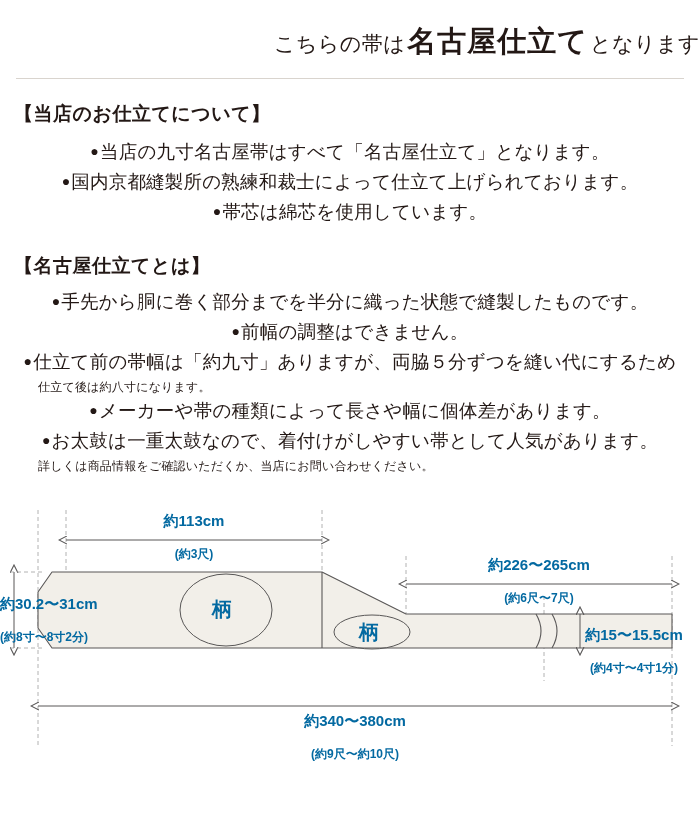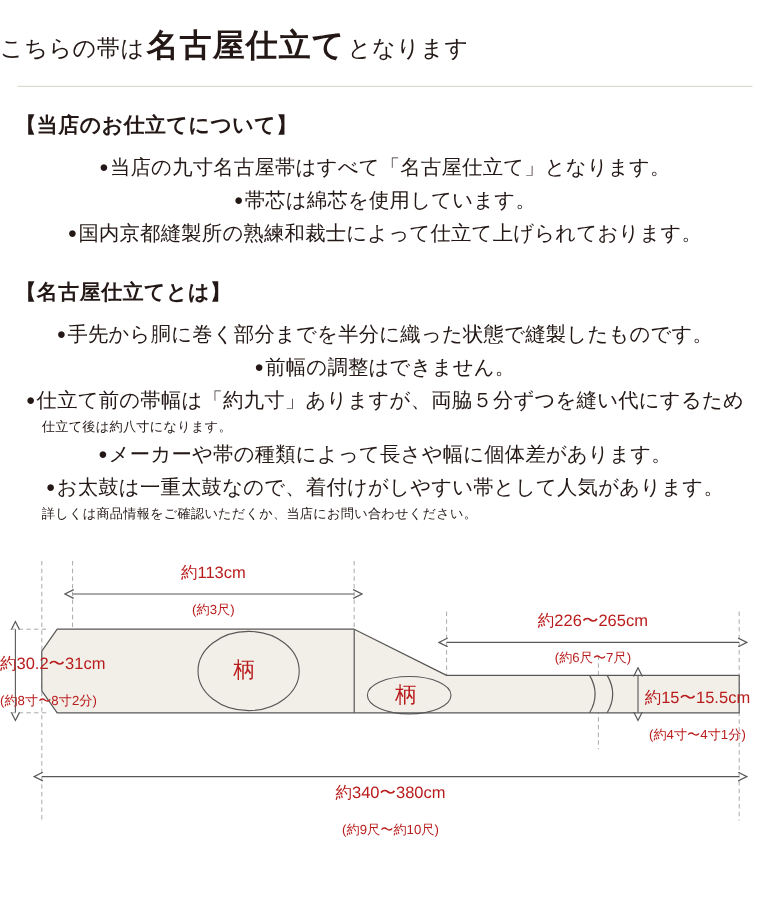--- a/index.html
+++ b/index.html
@@ -11,21 +11,21 @@
     width: 700px;
     height: 840px;
     font-family: "Liberation Sans", "DejaVu Sans", sans-serif;
     color: #231815;
     position: relative;
     overflow: hidden;
   }
 
   
   .header {
-    text-align: left;
+    text-align: right;
     padding-top: 22px;
     padding-bottom: 8px;
     white-space: nowrap;
   }
   .header .small {
     font-size: 21px;
     letter-spacing: 0.5px;
   }
   .header .big {
     font-size: 29px;
@@ -62,41 +62,42 @@
     margin-right: 1px;
   }
   .cont-line {
     font-size: 12px;
     line-height: 1.62;
     letter-spacing: 0.2px;
     white-space: nowrap;
     padding-left: 24px;
   }
 
-  .sec2 { margin-top: 26px; }
+  .sec2 { margin-top: 26px; font-family: Liberation Mono, monospace; }
 
   
   .diagram-wrap {
     position: relative;
     width: 700px;
     height: 265px;
     margin-top: 18px;
   }
   .diagram-wrap svg {
     position: absolute;
     left: 0;
     top: 0;
   }
   .dlabel {
     position: absolute;
     font-size: 15px;
-    color: #b91c1c;
+    color: #0369a1;
     white-space: nowrap;
     text-align: center;
     line-height: 1.25;
+    font-weight: bold;
   }
   .dlabel .sub {
     display: block;
     font-size: 12px;
     margin-top: 17px;
   }
   .pattern-text {
     font-size: 20px;
   }
 </style>
@@ -104,22 +105,22 @@
 <body>
 
 <div class="header">
   <span class="small">こちらの帯は</span><span class="big">名古屋仕立て</span><span class="small">となります</span>
 </div>
 <hr class="header-rule">
 
 <div class="section">
   <div class="section-title">【当店のお仕立てについて】</div>
   <div class="bullet-line"><span class="mark">●</span><span>当店の九寸名古屋帯はすべて「名古屋仕立て」となります。</span></div>
+  <div class="bullet-line"><span class="mark">●</span><span>国内京都縫製所の熟練和裁士によって仕立て上げられております。</span></div>
   <div class="bullet-line"><span class="mark">●</span><span>帯芯は綿芯を使用しています。</span></div>
-  <div class="bullet-line"><span class="mark">●</span><span>国内京都縫製所の熟練和裁士によって仕立て上げられております。</span></div>
 </div>
 
 <div class="section sec2">
   <div class="section-title">【名古屋仕立てとは】</div>
   <div class="bullet-line"><span class="mark">●</span><span>手先から胴に巻く部分までを半分に織った状態で縫製したものです。</span></div>
   <div class="bullet-line"><span class="mark">●</span><span>前幅の調整はできません。</span></div>
   <div class="bullet-line"><span class="mark">●</span><span>仕立て前の帯幅は「約九寸」ありますが、両脇５分ずつを縫い代にするため</span></div>
   <div class="cont-line">仕立て後は約八寸になります。</div>
   <div class="bullet-line"><span class="mark">●</span><span>メーカーや帯の種類によって長さや幅に個体差があります。</span></div>
   <div class="bullet-line"><span class="mark">●</span><span>お太鼓は一重太鼓なので、着付けがしやすい帯として人気があります。</span></div>

